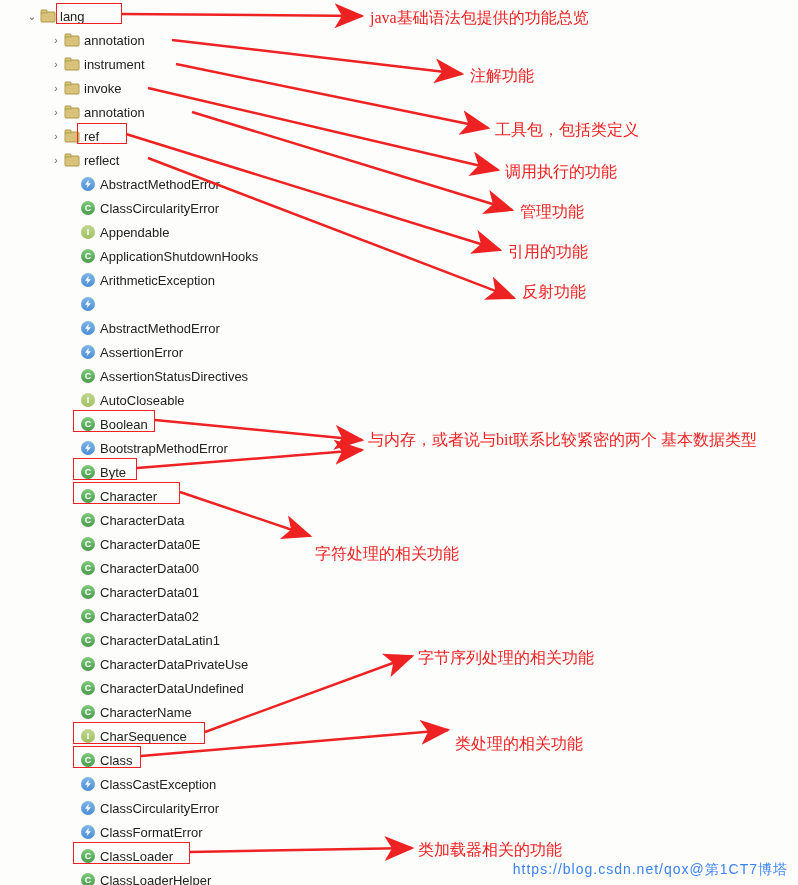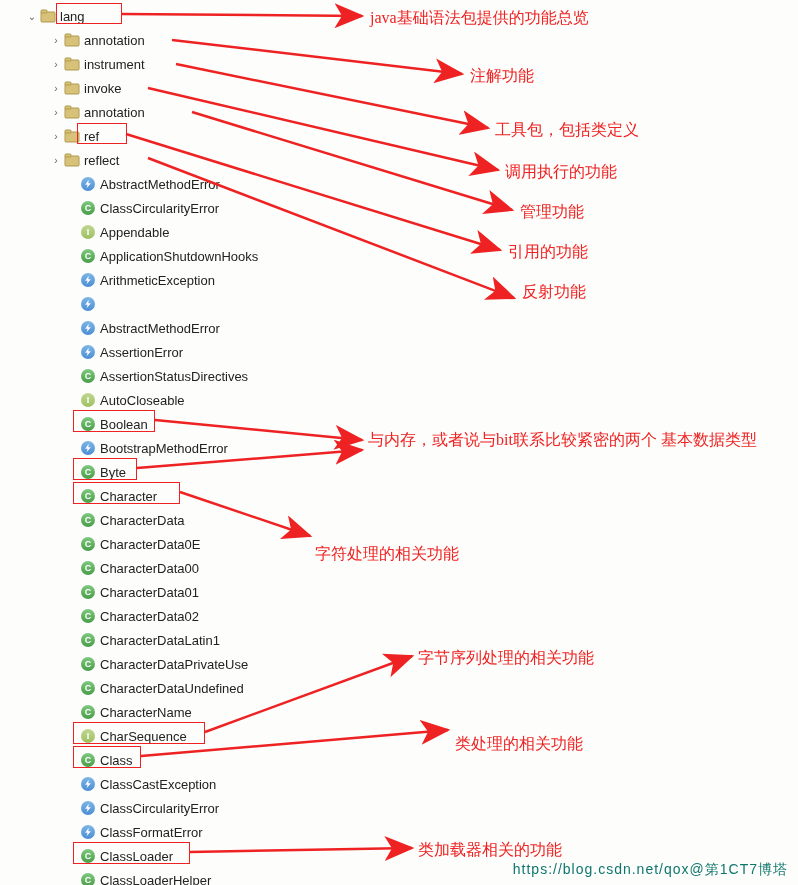--- a/index.html
+++ b/index.html
@@ -64,21 +64,21 @@
     position:absolute;
     top:0; left:0;
     width:798px; height:885px;
     pointer-events:none;
   }
   .watermark{
     position:absolute;
     right:10px;
     bottom:6px;
     font-size:14px;
-    color:#0f766e;
+    color:#3b82f6;
     font-family: Arial, sans-serif;
     letter-spacing:1px;
   }
 </style>
 </head>
 <body>
 
 <div class="tree">
 
   <div class="row">

